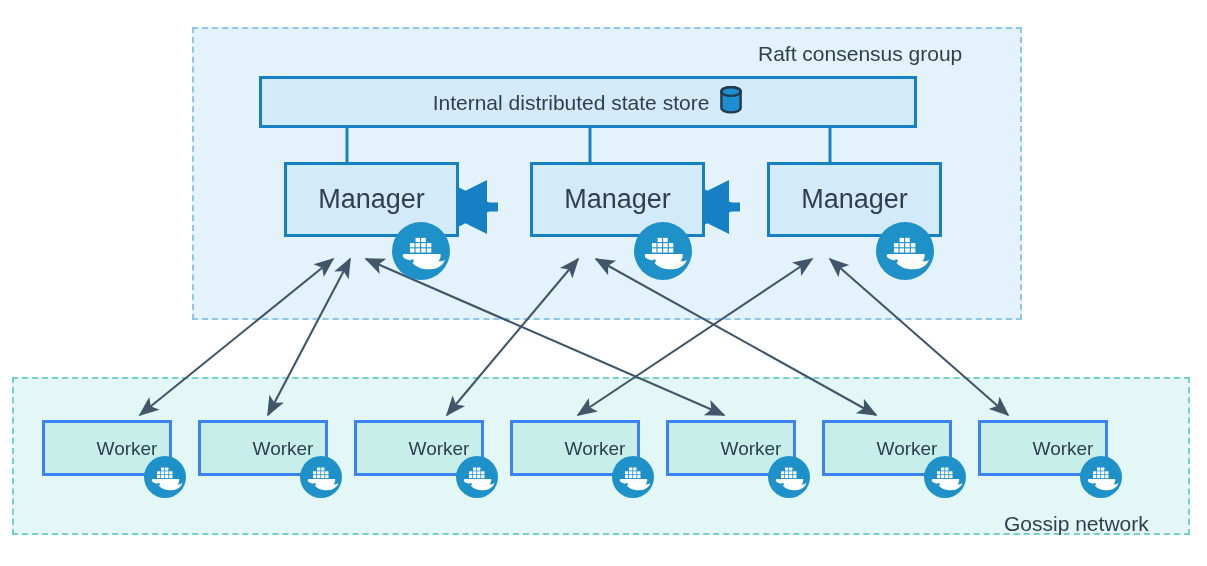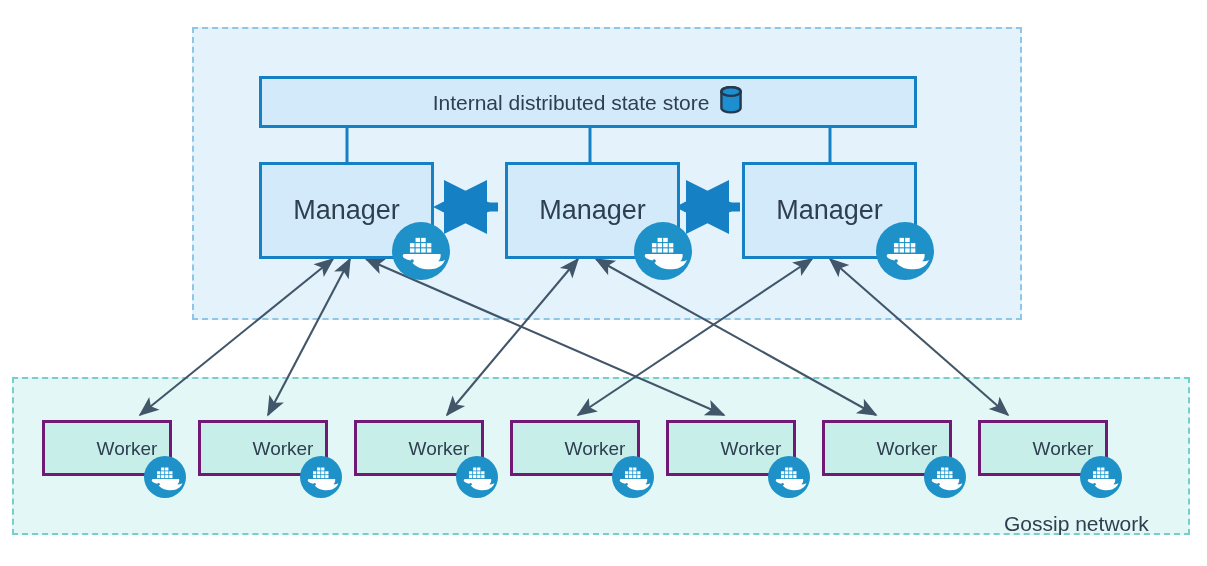--- a/index.html
+++ b/index.html
@@ -75,35 +75,36 @@
     background: #d2eaf9;
     border: 3px solid #1580c4;
     text-align: center;
   }
   .node-store .node-text {
     font-size: 21px;
     color: #2e3f4f;
   }
   .node-manager {
     width: 175px;
-    height: 97px;
+    height: 75px;
     top: 162px;
     background: #d2eaf9;
     border: 3px solid #1580c4;
+    margin-left: 25px;
   }
   .node-manager .node-text {
     font-size: 27px;
     color: #2e3f4f;
   }
   .node-worker {
     width: 130px;
     height: 56px;
     top: 420px;
     background: #c8eeea;
-    border: 3px solid #701a75;
+    border: 3px solid #3b82f6;
     padding-left: 40px;
   }
   .node-worker .node-text {
     font-size: 19px;
     color: #2e3f4f;
   }
   .node-text { line-height: 1; }
 
   
   .docker-badge {
@@ -117,20 +118,21 @@
   }
 </style>
 </head>
 <body>
 
 <div id="canvas">
 
   <div class="group-box group-raft"></div>
   <div class="group-box group-gossip"></div>
 
+  <div class="group-label label-raft">Raft consensus group</div>
   <div class="group-label label-gossip">Gossip network</div>
 
   <svg class="layer" id="edge-layer" viewBox="0 0 1207 566">
     <defs>
       <marker id="ah-gray-end" markerWidth="11" markerHeight="11" refX="9.2" refY="4.2" orient="auto" markerUnits="strokeWidth">
         <path d="M0.4,0.3 L10,4.2 L0.4,8.1 L2.6,4.2 Z" fill="#42566a"></path>
       </marker>
       <marker id="ah-gray-start" markerWidth="11" markerHeight="11" refX="1.2" refY="4.2" orient="auto" markerUnits="strokeWidth">
         <path d="M10,0.3 L0.4,4.2 L10,8.1 L7.8,4.2 Z" fill="#42566a"></path>
       </marker>

